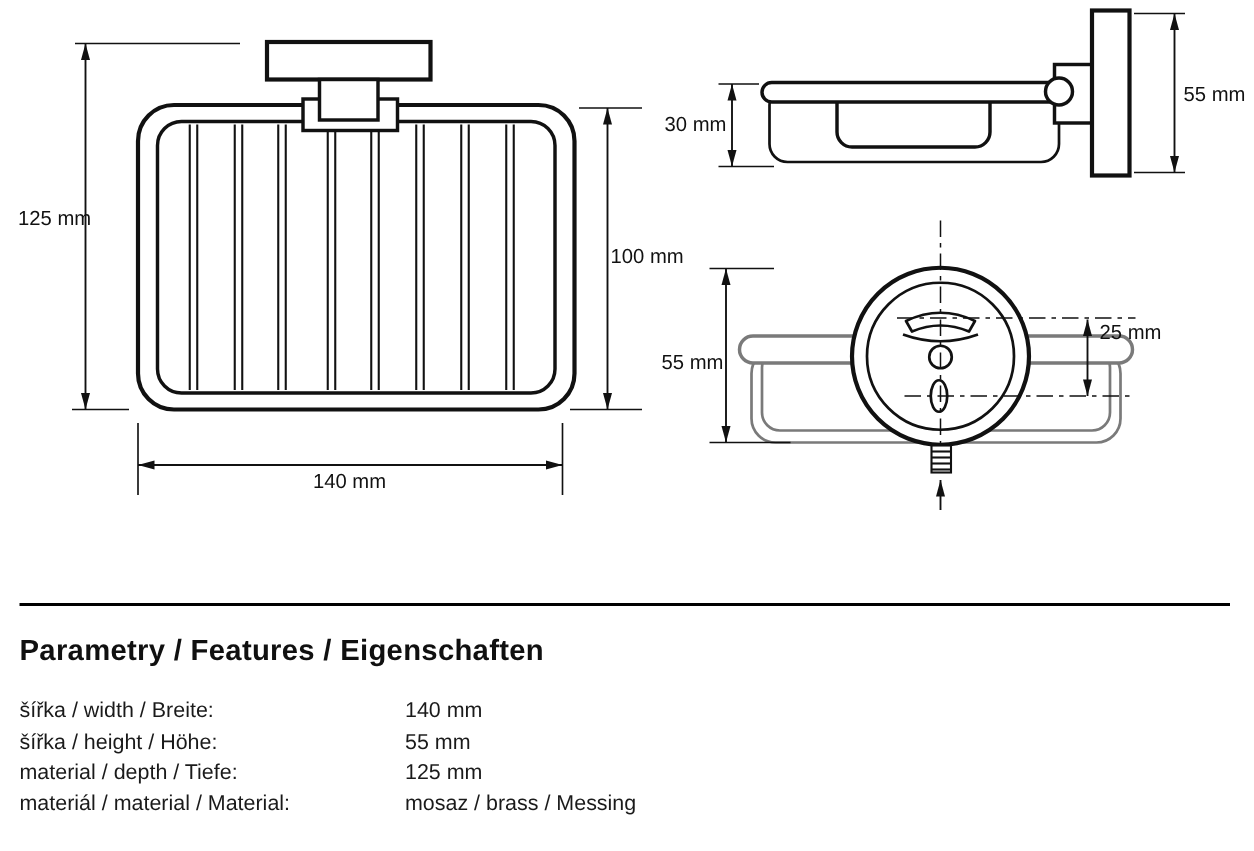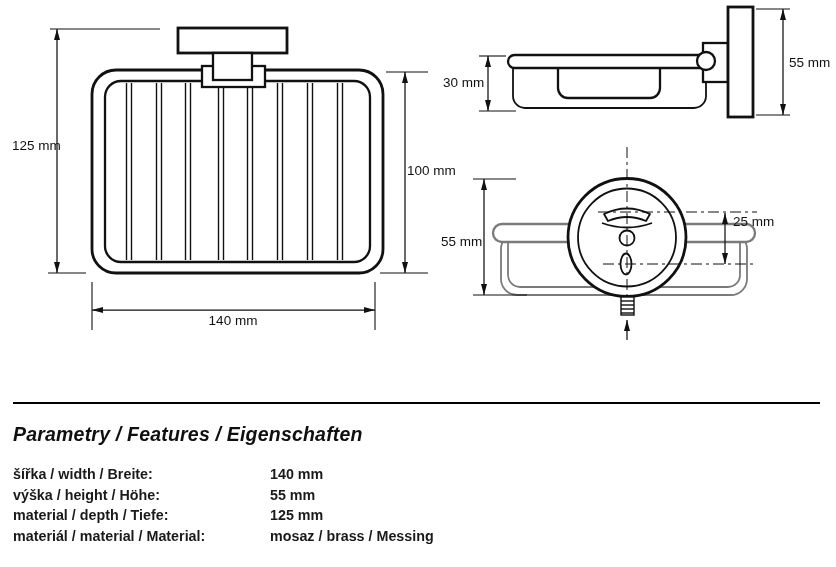--- a/index.html
+++ b/index.html
@@ -15,26 +15,26 @@
   svg .s20  { stroke-width:1.8; }
   svg .s15  { stroke-width:1.4; }
   svg .fw   { fill:#ffffff; }
   svg .dim  { stroke:#111; stroke-width:1.25; fill:none; }
   svg .ext  { stroke:#111; stroke-width:1.1; fill:none; }
   svg .cl   { stroke:#111; stroke-width:1; fill:none; stroke-dasharray:11 4 3 4; }
   svg text.dlab { font:13.5px "Liberation Sans", sans-serif; fill:#111; }
   .divider { position:absolute; left:13px; top:402px; width:807px; height:2px; background:#000; }
   .params-heading {
     position:absolute; left:13px; top:423px;
-    font-size:19.5px; font-weight:bold; letter-spacing:0.2px; color:#101010;font-style:italic;
+    font-size:19.5px; font-weight:bold; letter-spacing:0.2px; color:#101010;
   }
   .params-rows { position:absolute; left:13px; top:464px; width:640px; }
   .param-row { display:grid; grid-template-columns:257px auto; height:20.6px;
     font-size:14.3px; line-height:20.6px; color:#1a1a1a; }
-  .param-label, .param-value { white-space:nowrap;font-weight:bold; }
+  .param-label, .param-value { white-space:nowrap; }
 </style>
 </head>
 <body>
 
 <div class="page">
 
   <svg class="drawing" width="836" height="403" viewBox="0 0 836 403">
     <defs>
       <marker id="arr" viewBox="0 0 12 8" markerWidth="12" markerHeight="8" refX="12" refY="4" orient="auto-start-reverse" markerUnits="userSpaceOnUse">
         <path d="M12,4 L1,1 L1,7 Z" fill="#111"></path>
@@ -142,21 +142,21 @@
   <div class="divider"></div>
 
   <div class="params-heading">Parametry / Features / Eigenschaften</div>
 
   <div class="params-rows">
     <div class="param-row">
       <span class="param-label">šířka / width / Breite:</span>
       <span class="param-value">140 mm</span>
     </div>
     <div class="param-row">
-      <span class="param-label">výška / height / Höhe:</span>
+      <span class="param-label">šířka / height / Höhe:</span>
       <span class="param-value">55 mm</span>
     </div>
     <div class="param-row">
       <span class="param-label">material / depth / Tiefe:</span>
       <span class="param-value">125 mm</span>
     </div>
     <div class="param-row">
       <span class="param-label">materiál / material / Material:</span>
       <span class="param-value">mosaz / brass / Messing</span>
     </div>

